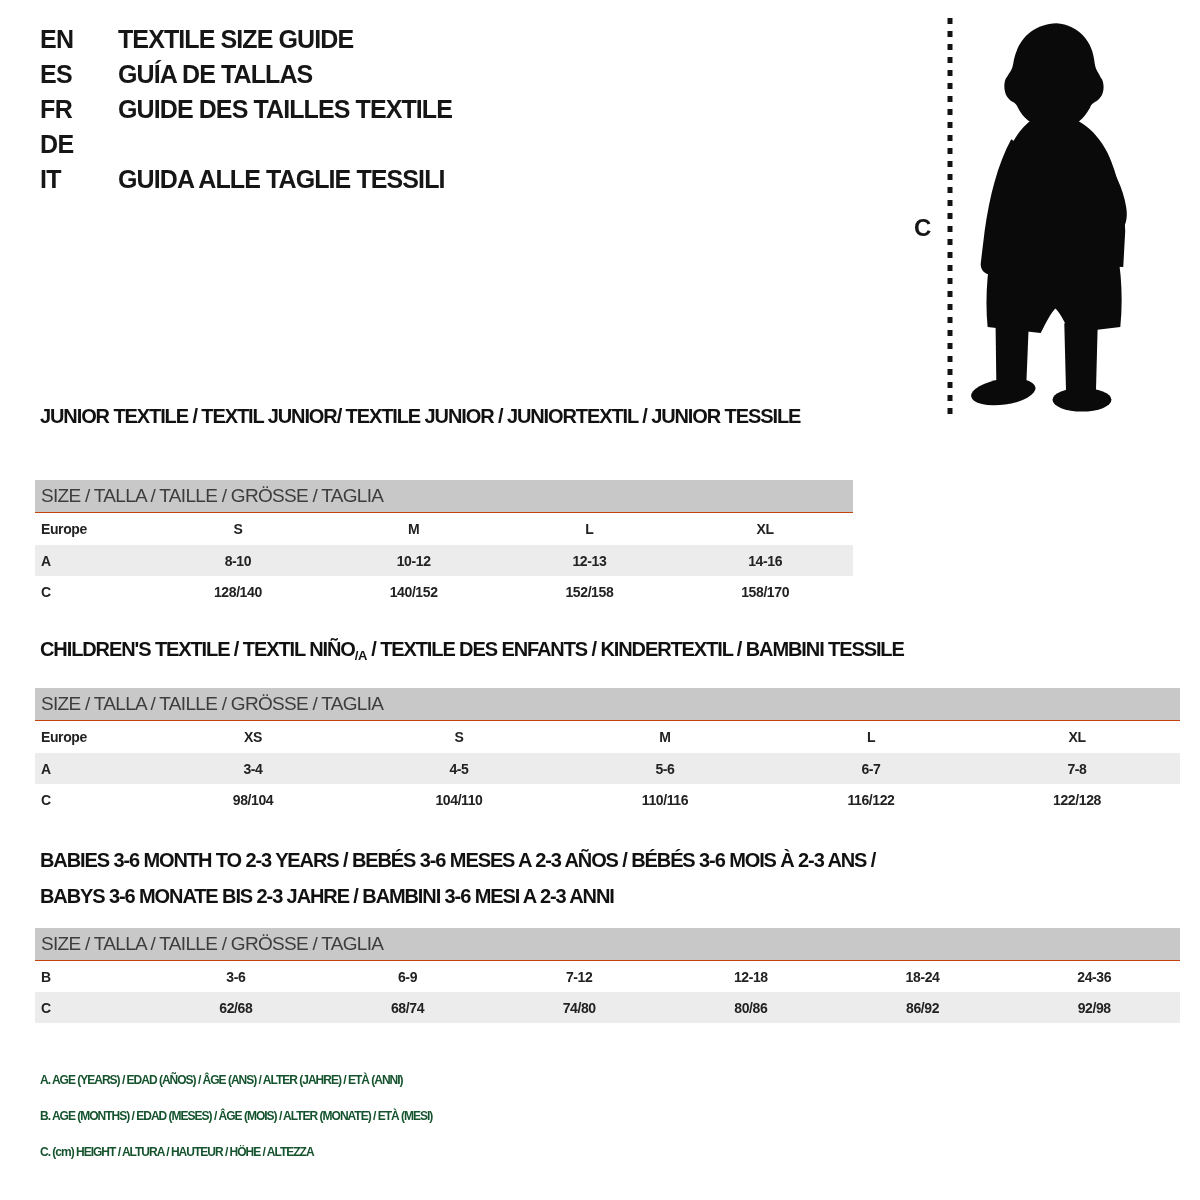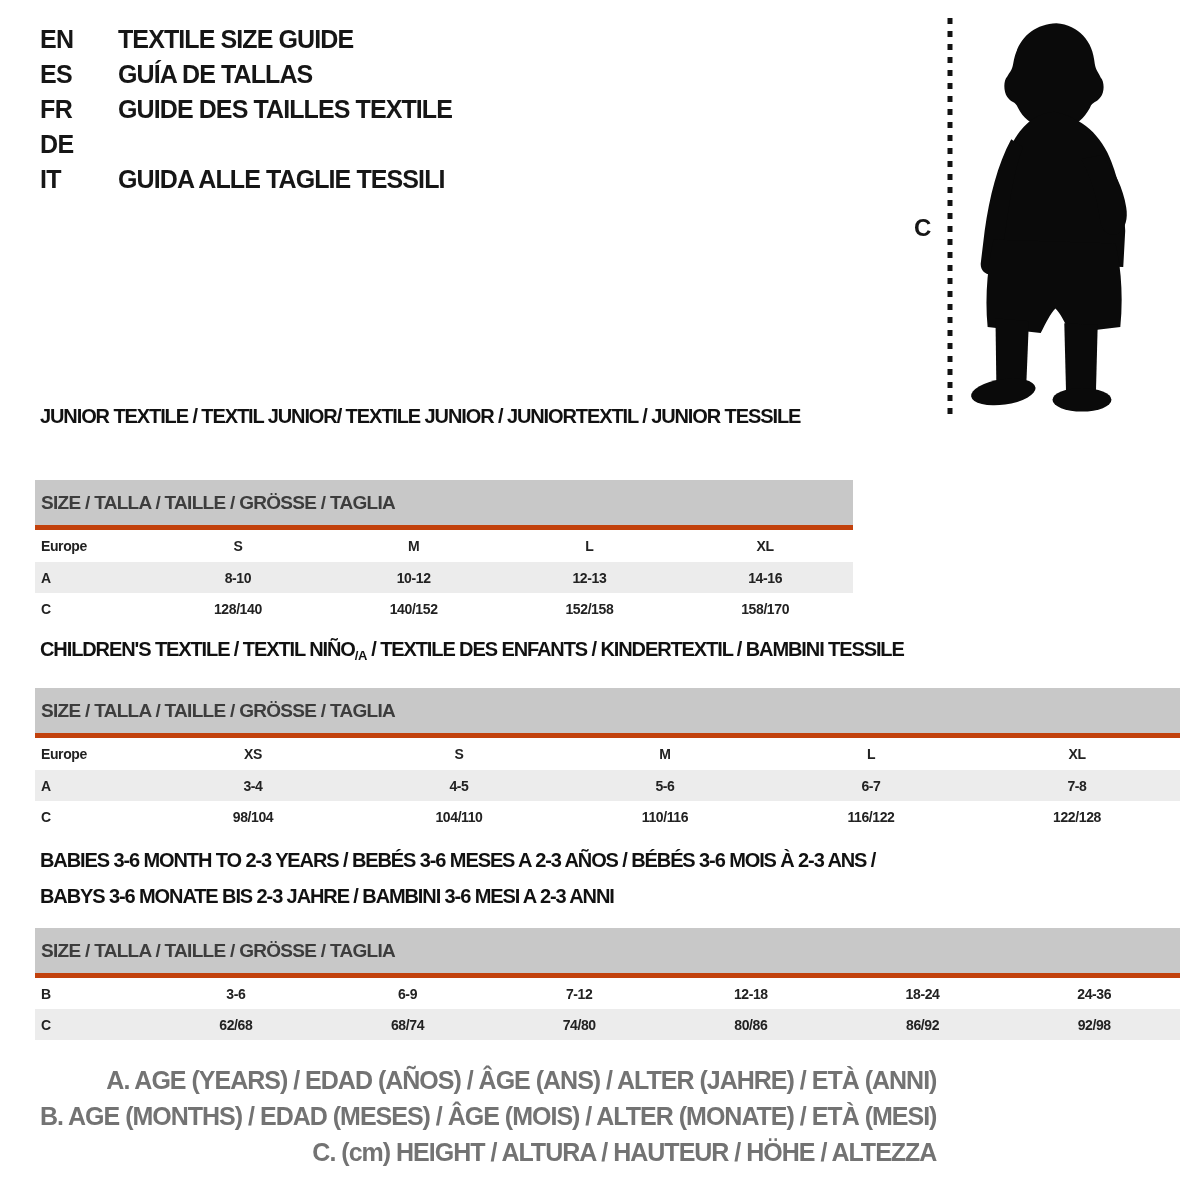--- a/index.html
+++ b/index.html
@@ -29,36 +29,36 @@
   .t-babies-title .line { height:36px; line-height:36px; }
   .subsm { font-size:13px; vertical-align:-4px; letter-spacing:-0.5px; }
 
   
   .table { position:absolute; left:35px; }
   .table-junior   { top:480px; width:818px; }
   .table-children { top:688px; width:1145px; }
   .table-babies   { top:928px; width:1145px; }
 
   .size-bar {
-    height:50px; background:var(--size-bar-bg,#c8c8c8); color:#3d3d3d;
-    font-weight:bold; font-size:19px; letter-spacing:-0.7px;
+    height:33px; background:var(--size-bar-bg,#c8c8c8); color:#3d3d3d;
+    font-weight:normal; font-size:19px; letter-spacing:-0.7px;
     display:flex; align-items:center; padding-left:6px; box-sizing:border-box;
-    border-bottom:5px solid #c2410c;
+    border-bottom:1px solid #c2410c;
   }
   .t-row { display:flex; align-items:center; height:31px;
            font-weight:bold; font-size:14px; letter-spacing:-0.4px; color:#222; }
   .t-row.head { height:32px; }
   .t-row.shaded { background:var(--row-alt-bg,#ececec); }
   .c0 { width:115px; padding-left:6px; box-sizing:border-box; text-align:left; }
   .c  { flex:1; text-align:center; }
 
   
   .legend { position:absolute; left:40px; top:1062px; }
-  .legend-line { height:36px; line-height:36px; font-size:25px; font-weight:bold;
-                 letter-spacing:-1px; white-space:nowrap; color:#737373;text-align:right; }
+  .legend-line { height:36px; line-height:36px; font-size:12px; font-weight:bold;
+                 letter-spacing:-1px; white-space:nowrap; color:#14532d; }
 </style>
 </head>
 <body>
 
 <div class="canvas">
 
   <div class="lang-block">
     <div class="lang-row">
       <span class="lang-code">EN</span>
       <span class="lang-title">TEXTILE SIZE GUIDE</span>

